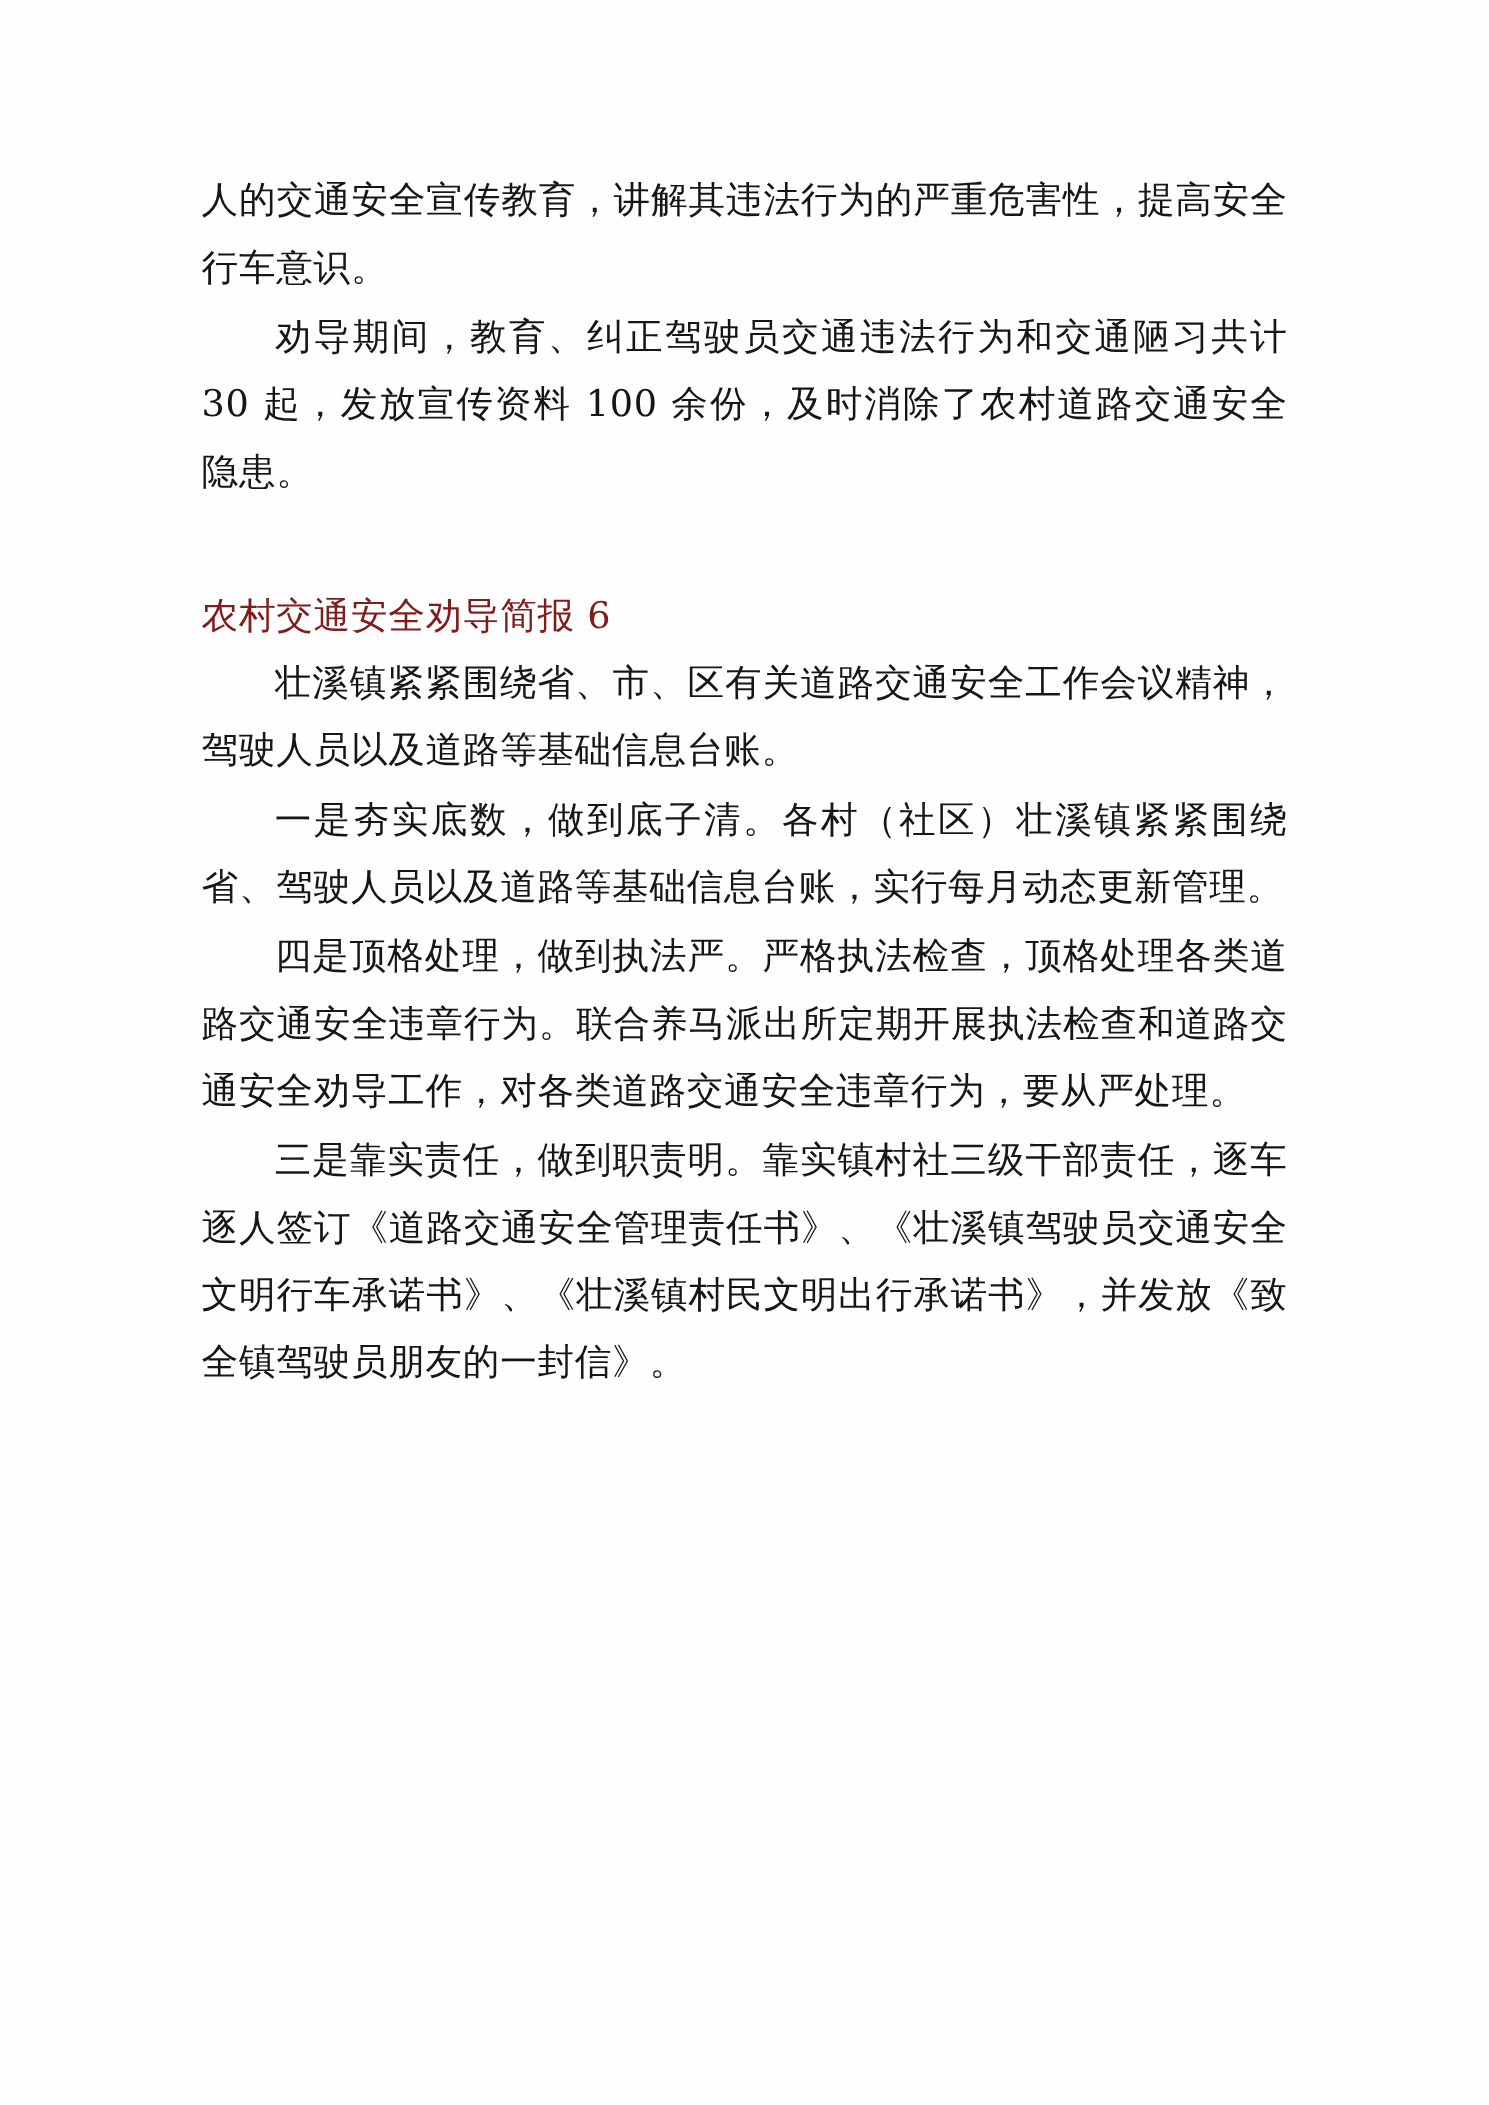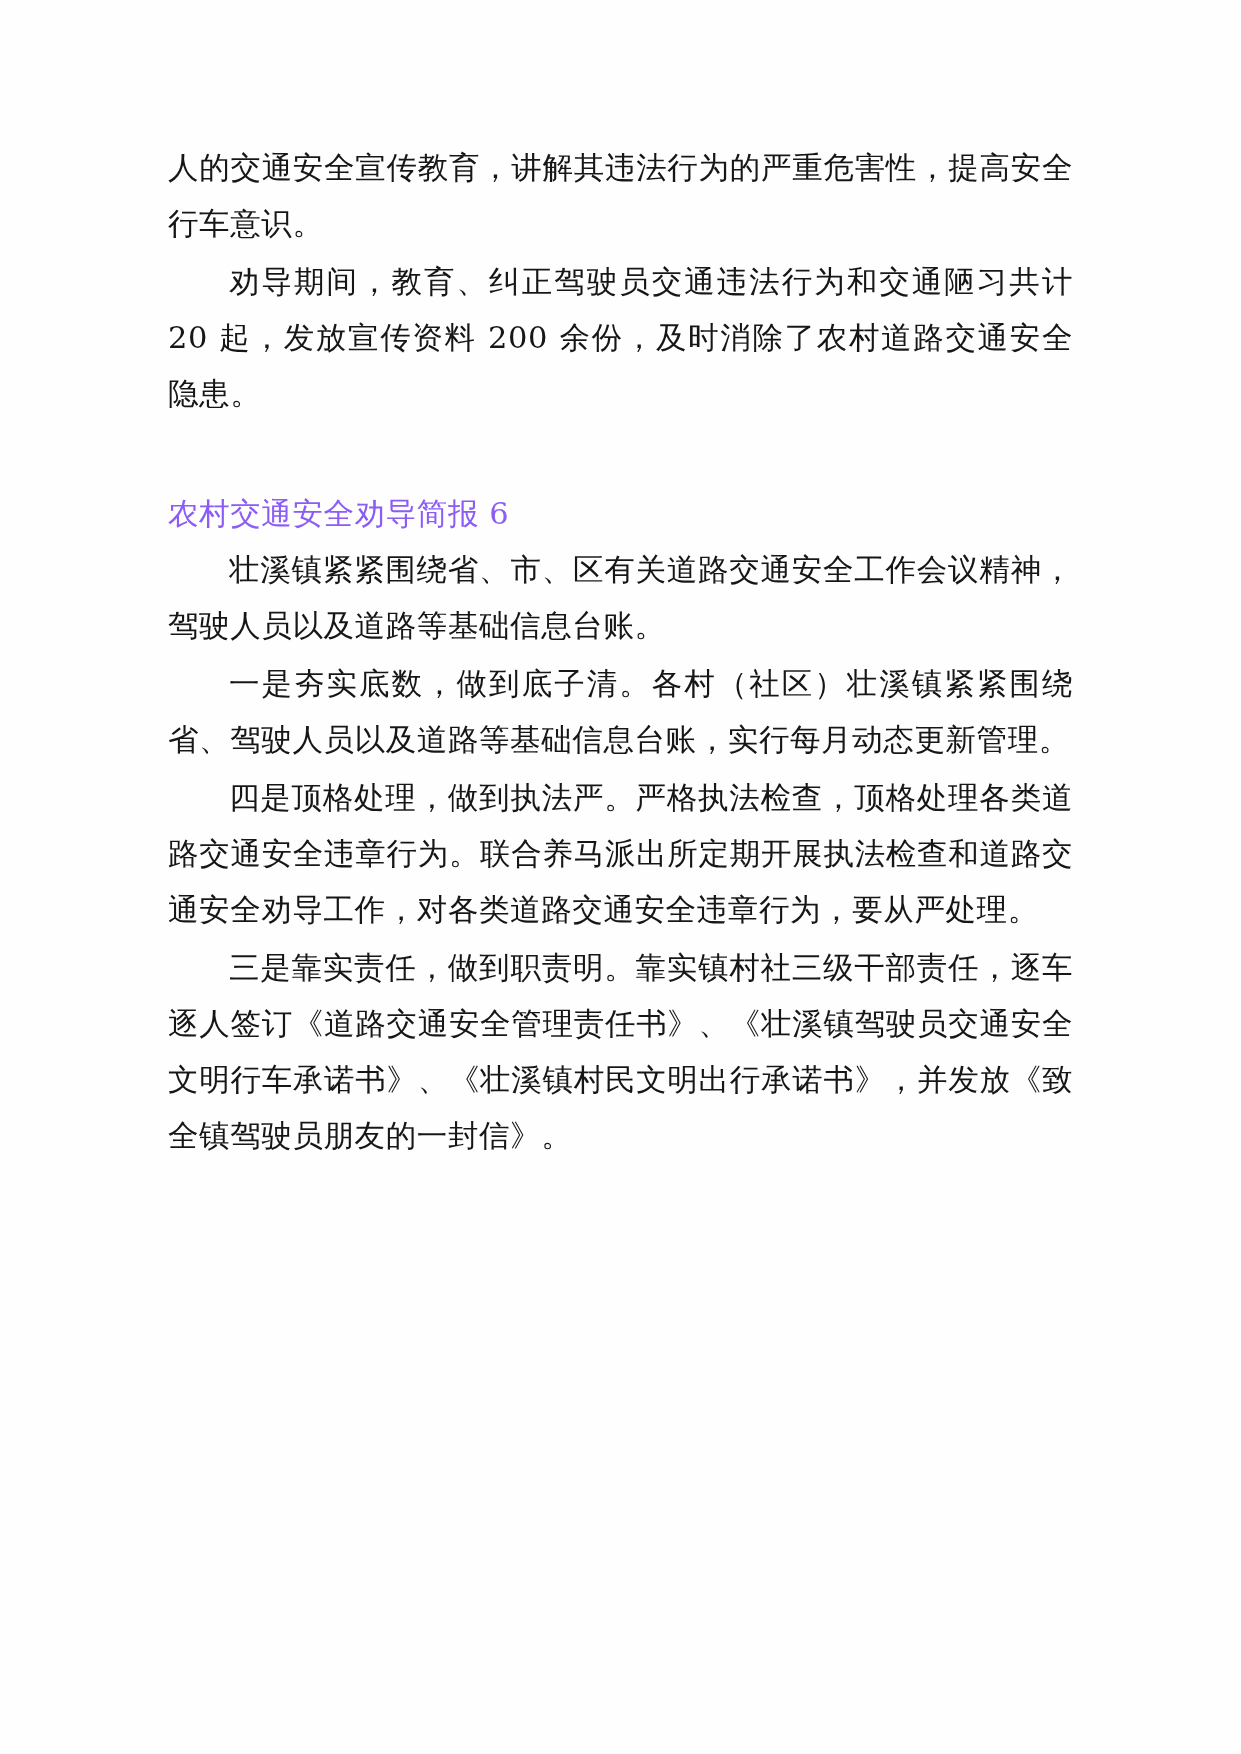--- a/index.html
+++ b/index.html
@@ -36,36 +36,36 @@
     font-weight: 400;
   }
   p.indent {
     text-indent: 61px;
   }
   .heading {
     margin: 0;
     font-size: 30.5px;
     line-height: 56px;
     letter-spacing: 0.6px;
-    color: #8b5cf6;
+    color: #7f1d1d;
     font-weight: 400;
   }
   .spacer-lg {
     height: 62px;
   }
 </style>
 </head>
 <body>
 
 <div class="page">
   <div class="doc-body">
 
     <p class="para">人的交通安全宣传教育，讲解其违法行为的严重危害性，提高安全行车意识。</p>
 
-    <p class="para indent">劝导期间，教育、纠正驾驶员交通违法行为和交通陋习共计 20 起，发放宣传资料 200 余份，及时消除了农村道路交通安全隐患。</p>
+    <p class="para indent">劝导期间，教育、纠正驾驶员交通违法行为和交通陋习共计 30 起，发放宣传资料 100 余份，及时消除了农村道路交通安全隐患。</p>
 
     <div class="spacer-lg"></div>
 
     <div class="heading">农村交通安全劝导简报 6</div>
 
     <p class="para indent">壮溪镇紧紧围绕省、市、区有关道路交通安全工作会议精神，驾驶人员以及道路等基础信息台账。</p>
 
     <p class="para indent">一是夯实底数，做到底子清。各村（社区）壮溪镇紧紧围绕省、驾驶人员以及道路等基础信息台账，实行每月动态更新管理。</p>
 
 

